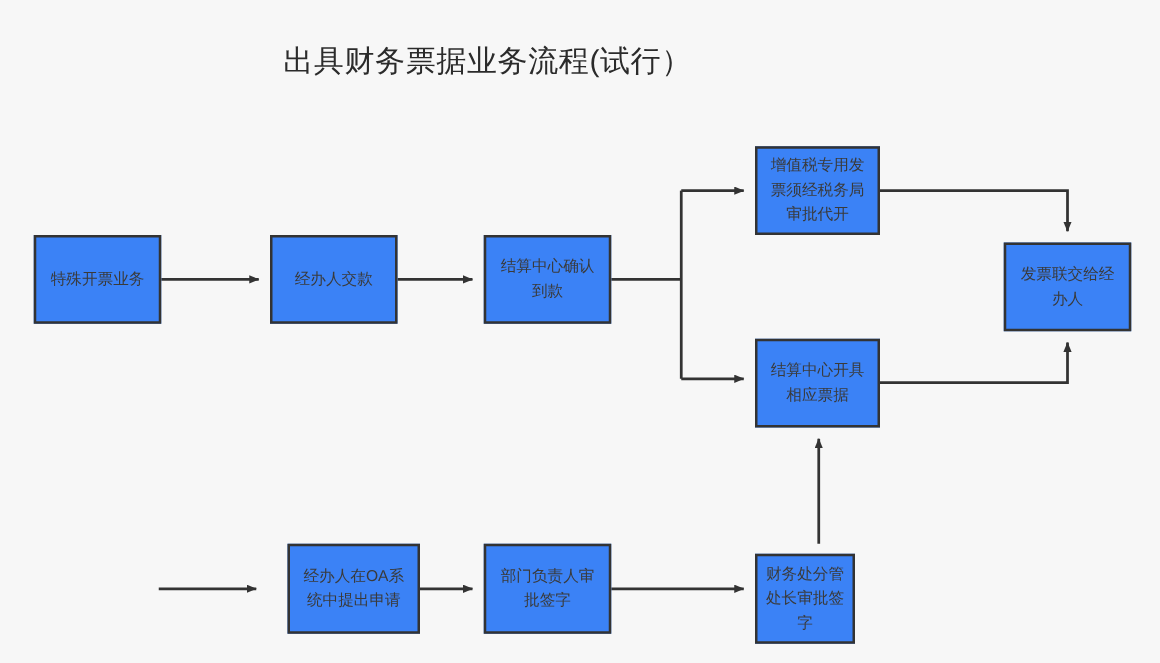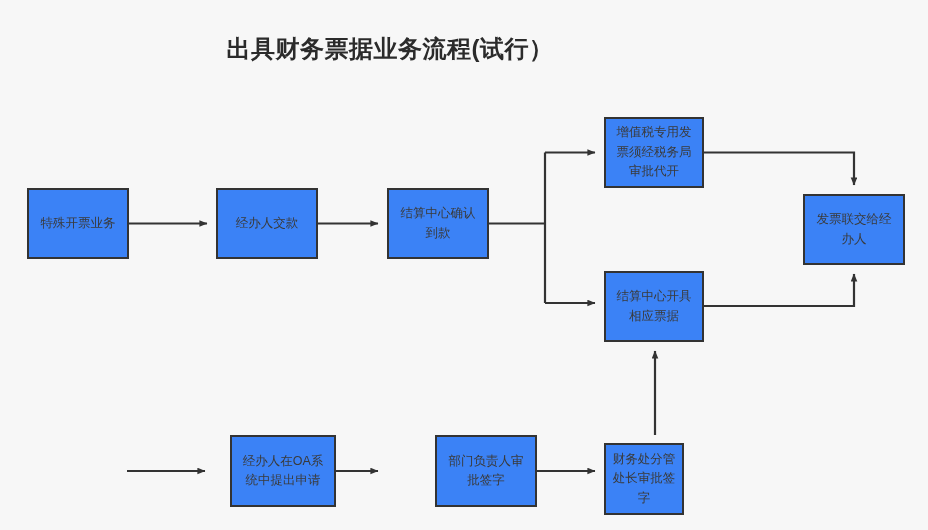--- a/index.html
+++ b/index.html
@@ -26,21 +26,21 @@
     width: 928px;
     height: 530px;
   }
   .title {
     position: absolute;
     left: 0;
     top: 33px;
     width: 780px;
     text-align: center;
     font-size: 24px;
-    font-weight: bold;
+    font-weight: normal;
     color: #2b2b2b;
     letter-spacing: 0.5px;
     white-space: nowrap;
   }
   .node {
     position: absolute;
     box-sizing: border-box;
     background: #3b82f6;
     border: 2px solid #333333;
     display: flex;
@@ -119,21 +119,21 @@
 
   <div class="node" style="left:803px; top:194px; width:102px; height:71px;">
     <span>发票联交给经办人</span>
   </div>
 
 
   <div class="node" style="left:230px; top:435px; width:106px; height:72px;">
     <span>经办人在OA系统中提出申请</span>
   </div>
 
-  <div class="node" style="left:387px; top:435px; width:102px; height:72px;margin-left:48px;">
+  <div class="node" style="left:387px; top:435px; width:102px; height:72px;">
     <span>部门负责人审批签字</span>
   </div>
 
   <div class="node" style="left:604px; top:443px; width:80px; height:72px;">
     <span>财务处分管处长审批签字</span>
   </div>
 
 </div>
 
 </body></html>

